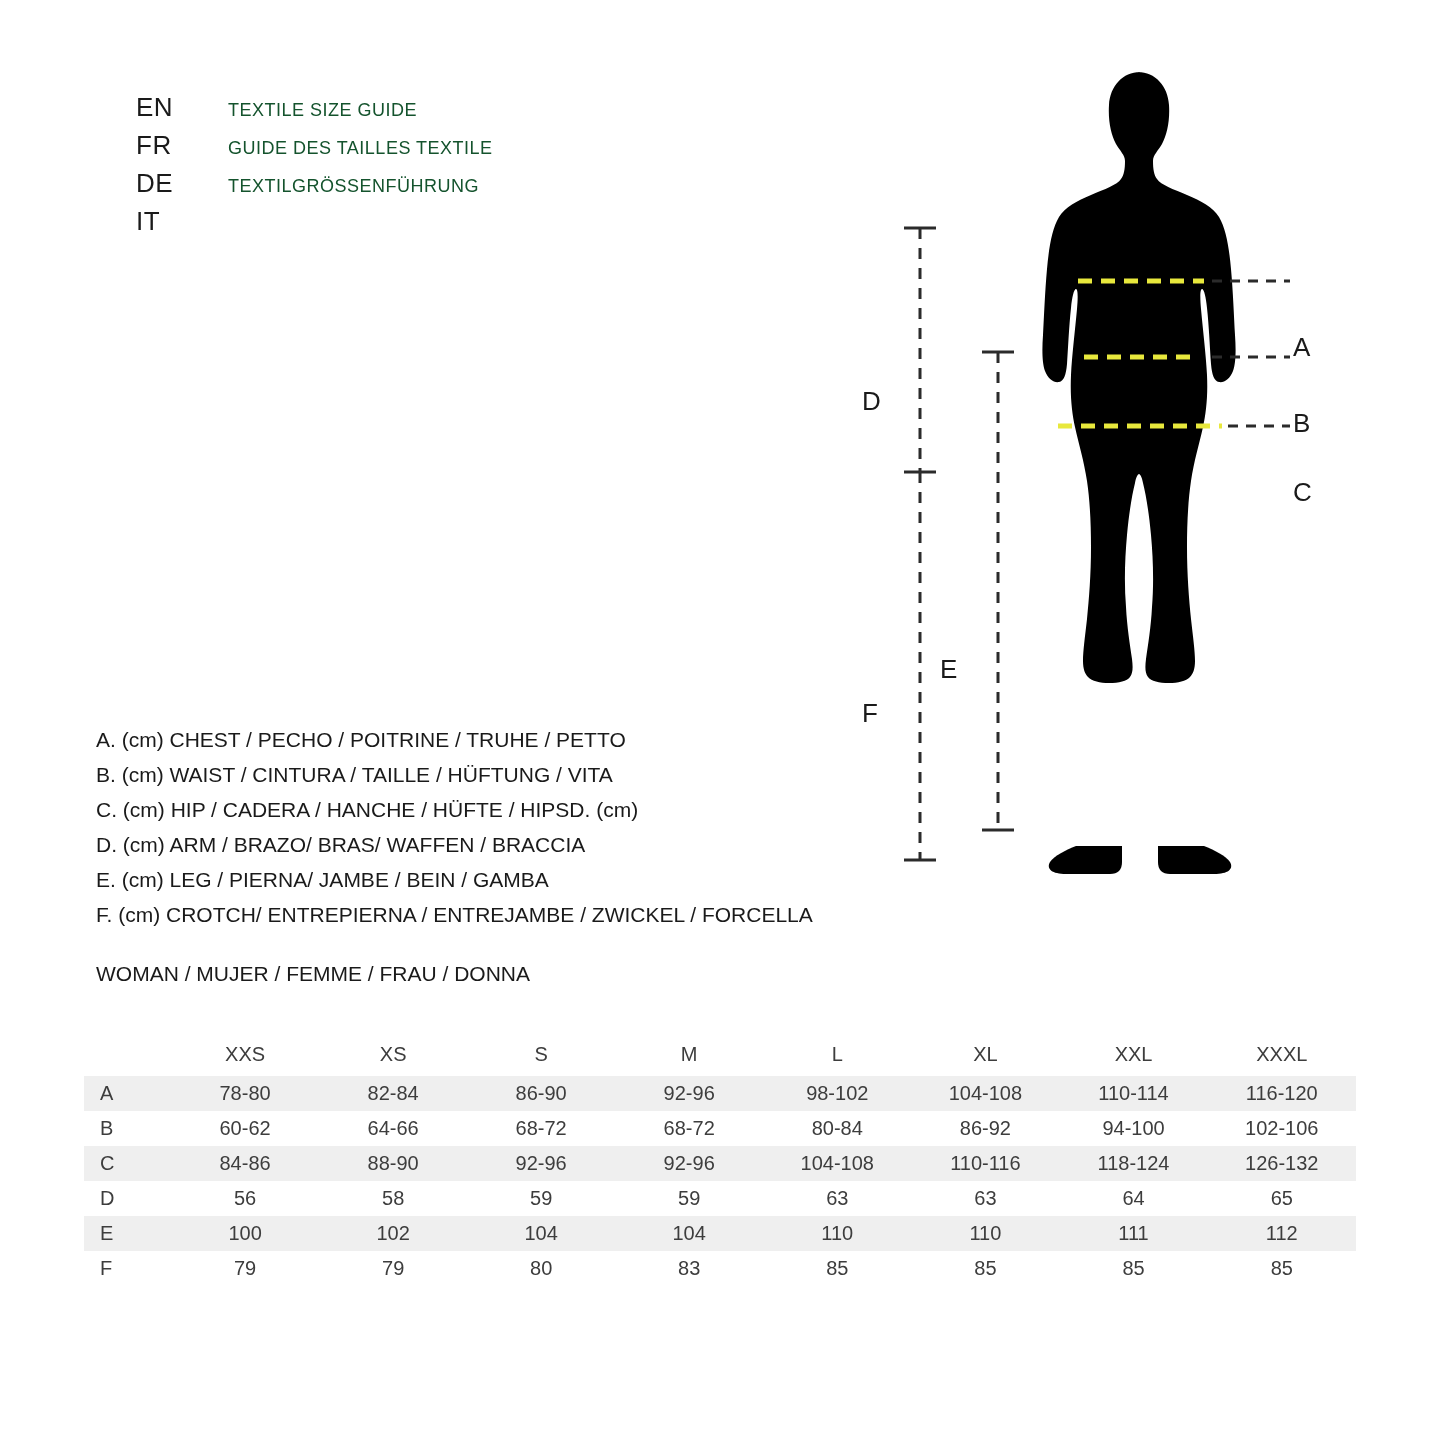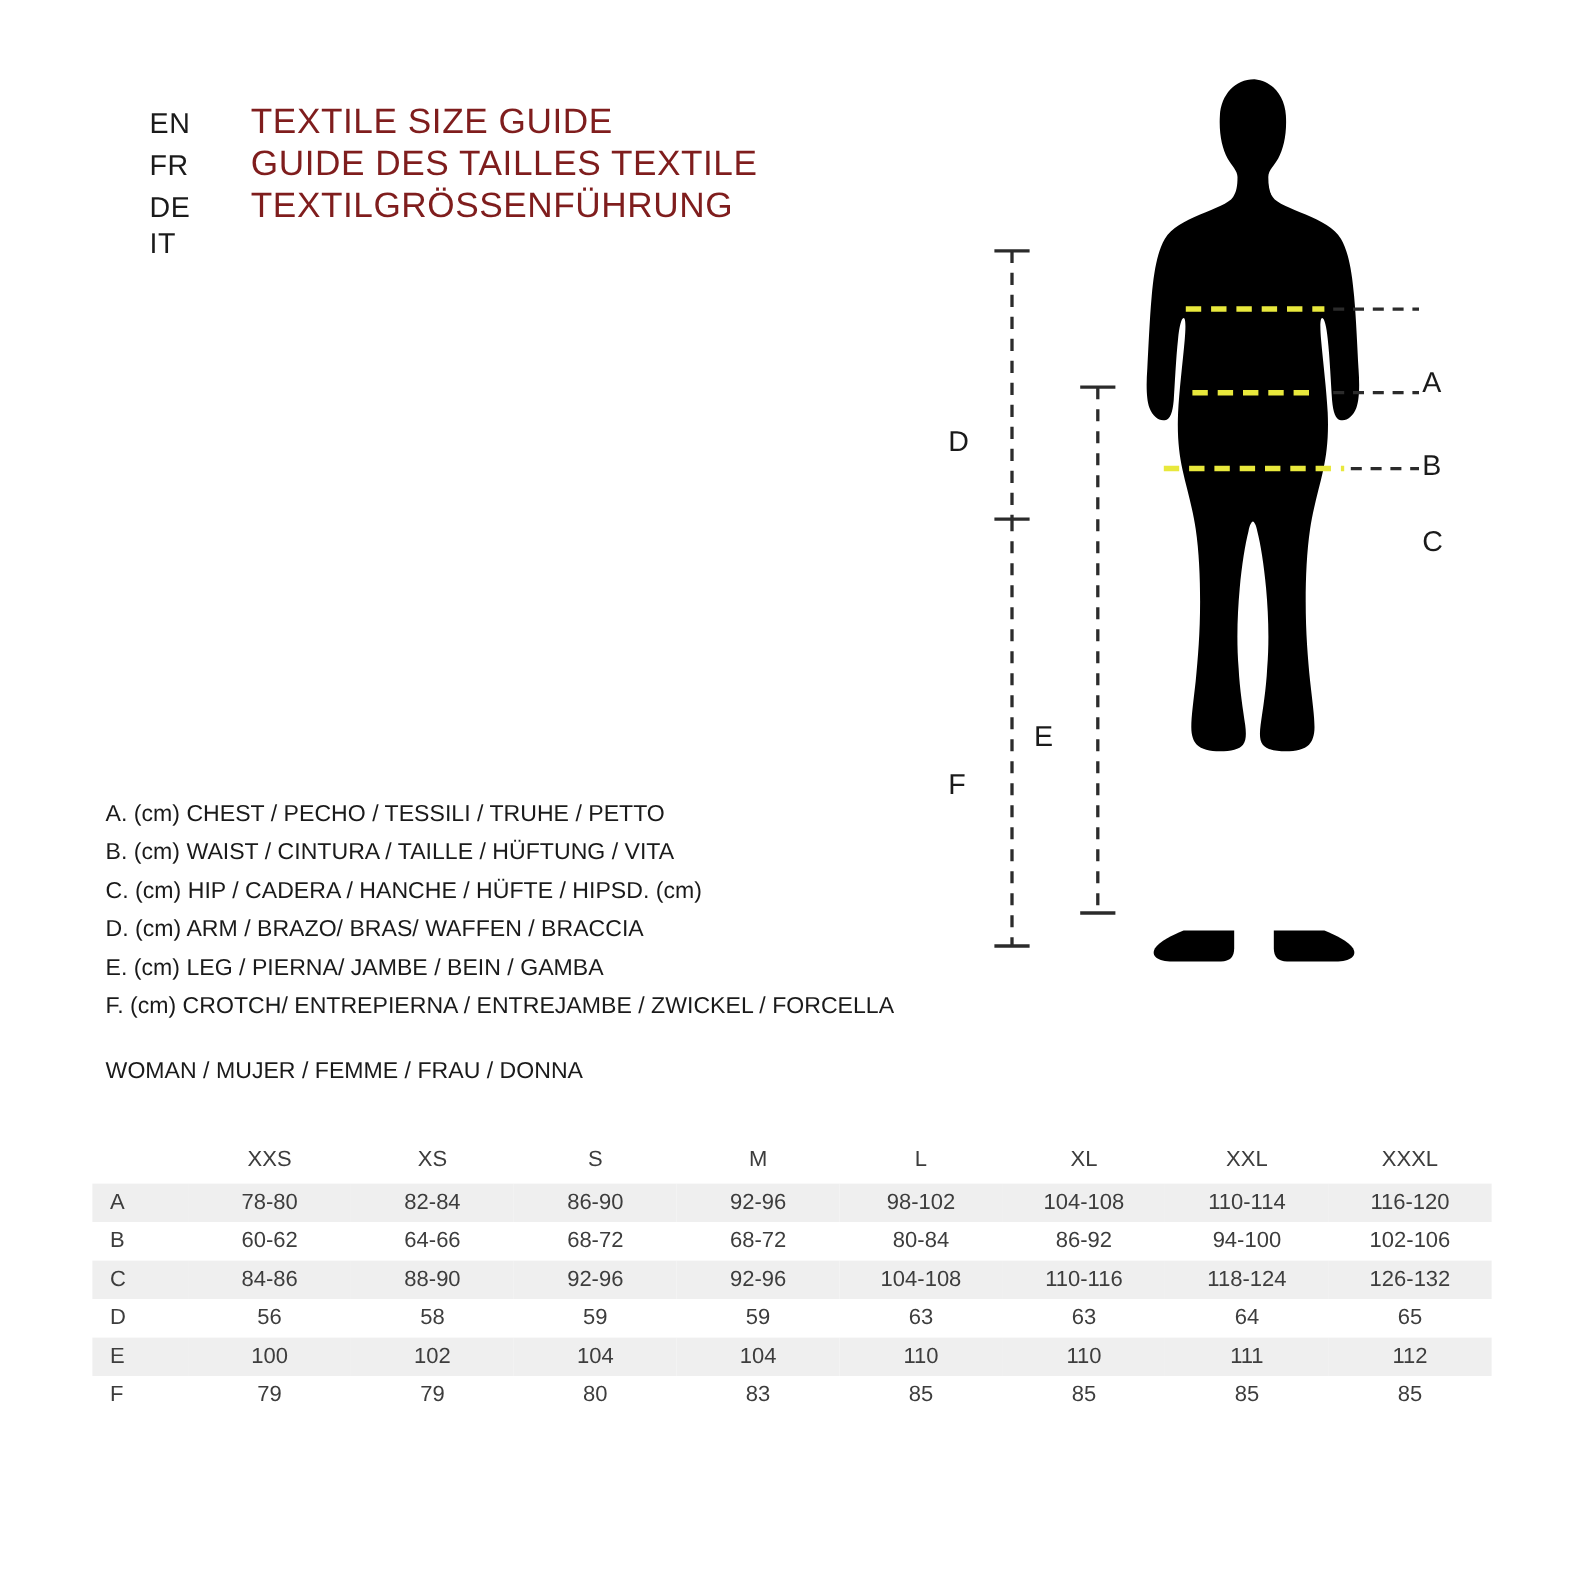--- a/index.html
+++ b/index.html
@@ -29,23 +29,23 @@
     align-items: baseline;
     height: 38px;
   }
   .title-lang {
     width: 92px;
     font-size: 26px;
     letter-spacing: 0.5px;
     color: #1a1a1a;
   }
   .title-text {
-    font-size: 32px;
+    font-size: 18px;
     letter-spacing: 0.5px;
-    color: #7f1d1d;
+    color: #14532d;
     text-align: right;
   }
 
   
   .legend {
     position: absolute;
     left: 96px;
     top: 722px;
     width: 860px;
   }
@@ -231,21 +231,21 @@
 
   <div style="position:absolute; left:453px; top:272px; font-size:26px;">A</div>
   <div style="position:absolute; left:453px; top:348px; font-size:26px;">B</div>
   <div style="position:absolute; left:453px; top:417px; font-size:26px;">C</div>
   <div style="position:absolute; left:22px; top:326px; font-size:26px;">D</div>
   <div style="position:absolute; left:100px; top:594px; font-size:26px;">E</div>
   <div style="position:absolute; left:22px; top:638px; font-size:26px;">F</div>
 </div>
 
 <div class="legend">
-  <div class="legend-line">A. (cm) CHEST / PECHO / TESSILI / TRUHE / PETTO</div>
+  <div class="legend-line">A. (cm) CHEST / PECHO / POITRINE / TRUHE / PETTO</div>
   <div class="legend-line">B. (cm) WAIST / CINTURA / TAILLE / HÜFTUNG / VITA</div>
   <div class="legend-line">C. (cm) HIP / CADERA / HANCHE / HÜFTE / HIPSD. (cm)</div>
   <div class="legend-line">D. (cm) ARM / BRAZO/ BRAS/ WAFFEN / BRACCIA</div>
   <div class="legend-line">E. (cm) LEG / PIERNA/ JAMBE / BEIN / GAMBA</div>
   <div class="legend-line">F. (cm) CROTCH/ ENTREPIERNA / ENTREJAMBE / ZWICKEL / FORCELLA</div>
 </div>
 
 <div class="group-label">WOMAN / MUJER / FEMME / FRAU / DONNA</div>
 
 <table class="size-table">

